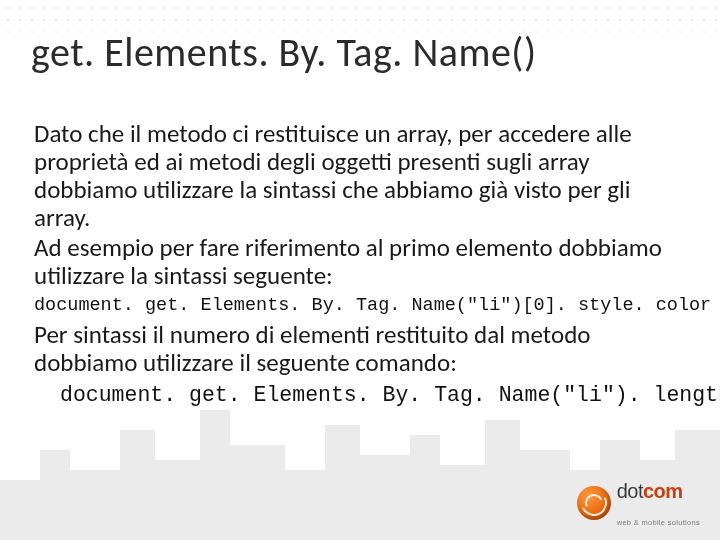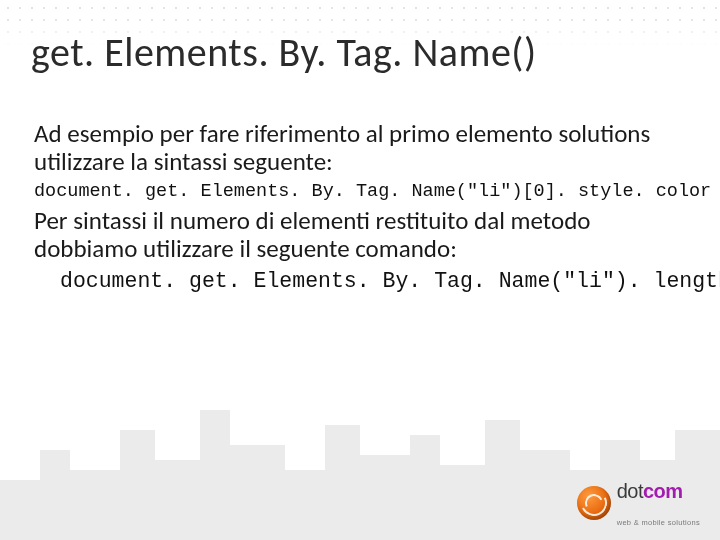--- a/index.html
+++ b/index.html
@@ -115,21 +115,21 @@
   }
   .logo-mark::before { width: 22px; height: 22px; top: 4px; left: 4px; transform: rotate(20deg); }
   .logo-mark::after  { width: 14px; height: 14px; top: 8px; left: 8px; transform: rotate(200deg); }
   .logo-text { line-height: 1; }
   .logo-brand {
     font-family: Arial, sans-serif;
     font-size: 20px;
     color: #3a3a3a;
     letter-spacing: -0.5px;
   }
-  .logo-brand .orange { color: #a21caf; font-weight: 600; }
+  .logo-brand .orange { color: #c2410c; font-weight: 600; }
   .logo-tag {
     font-family: Arial, sans-serif;
     font-size: 7.5px;
     color: #7a7a7a;
     letter-spacing: 0.3px;
     margin-top: 18px;
   }
 </style>
 </head>
 <body>
@@ -155,21 +155,22 @@
     <div class="bld" style="left:520px;width:50px;height:90px;"></div>
     <div class="bld" style="left:570px;width:30px;height:70px;"></div>
     <div class="bld" style="left:600px;width:40px;height:100px;"></div>
     <div class="bld" style="left:640px;width:35px;height:80px;"></div>
     <div class="bld" style="left:675px;width:45px;height:110px;"></div>
   </div>
 
   <div class="title">get. Elements. By. Tag. Name()</div>
 
   <div class="body">
-    <p>Ad esempio per fare riferimento al primo elemento solutions utilizzare la sintassi seguente:</p>
+    <p>Dato che il metodo ci restituisce un array, per accedere alle proprietà ed ai metodi degli oggetti presenti sugli array dobbiamo utilizzare la sintassi che abbiamo già visto per gli array.</p>
+    <p>Ad esempio per fare riferimento al primo elemento dobbiamo utilizzare la sintassi seguente:</p>
     <div class="code1">document. get. Elements. By. Tag. Name("li")[0]. style. color = "red";</div>
     <p>Per sintassi il numero di elementi restituito dal metodo dobbiamo utilizzare il seguente comando:</p>
     <div class="code2">document. get. Elements. By. Tag. Name("li"). length;</div>
   </div>
 
   <div class="logo">
     <div class="logo-mark"></div>
     <div class="logo-text">
       <div class="logo-brand">
         <span>dot</span><span class="orange">com</span>

